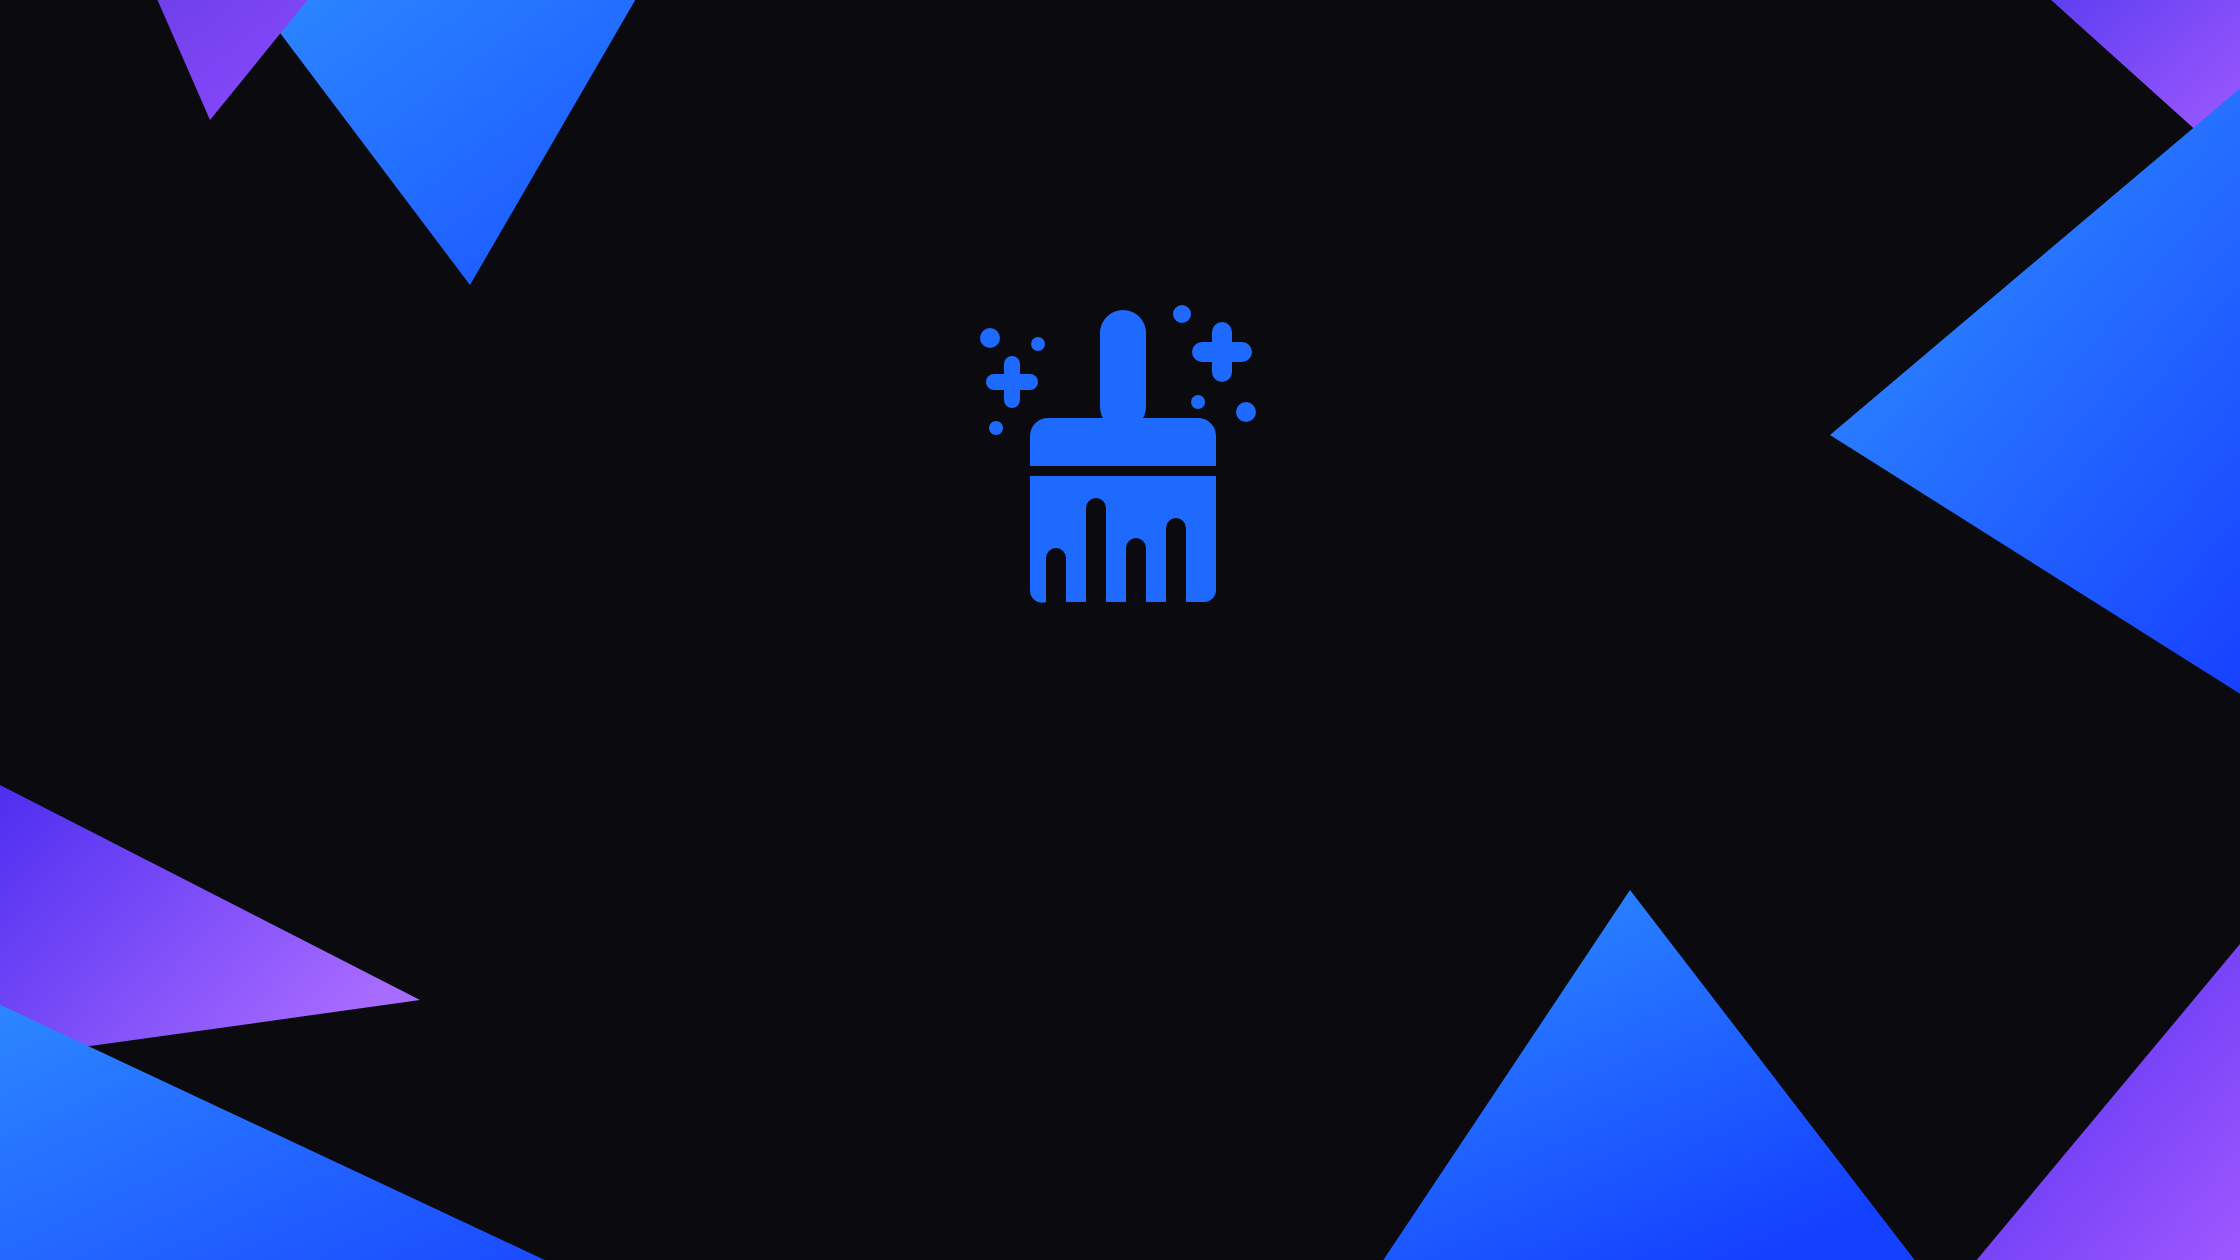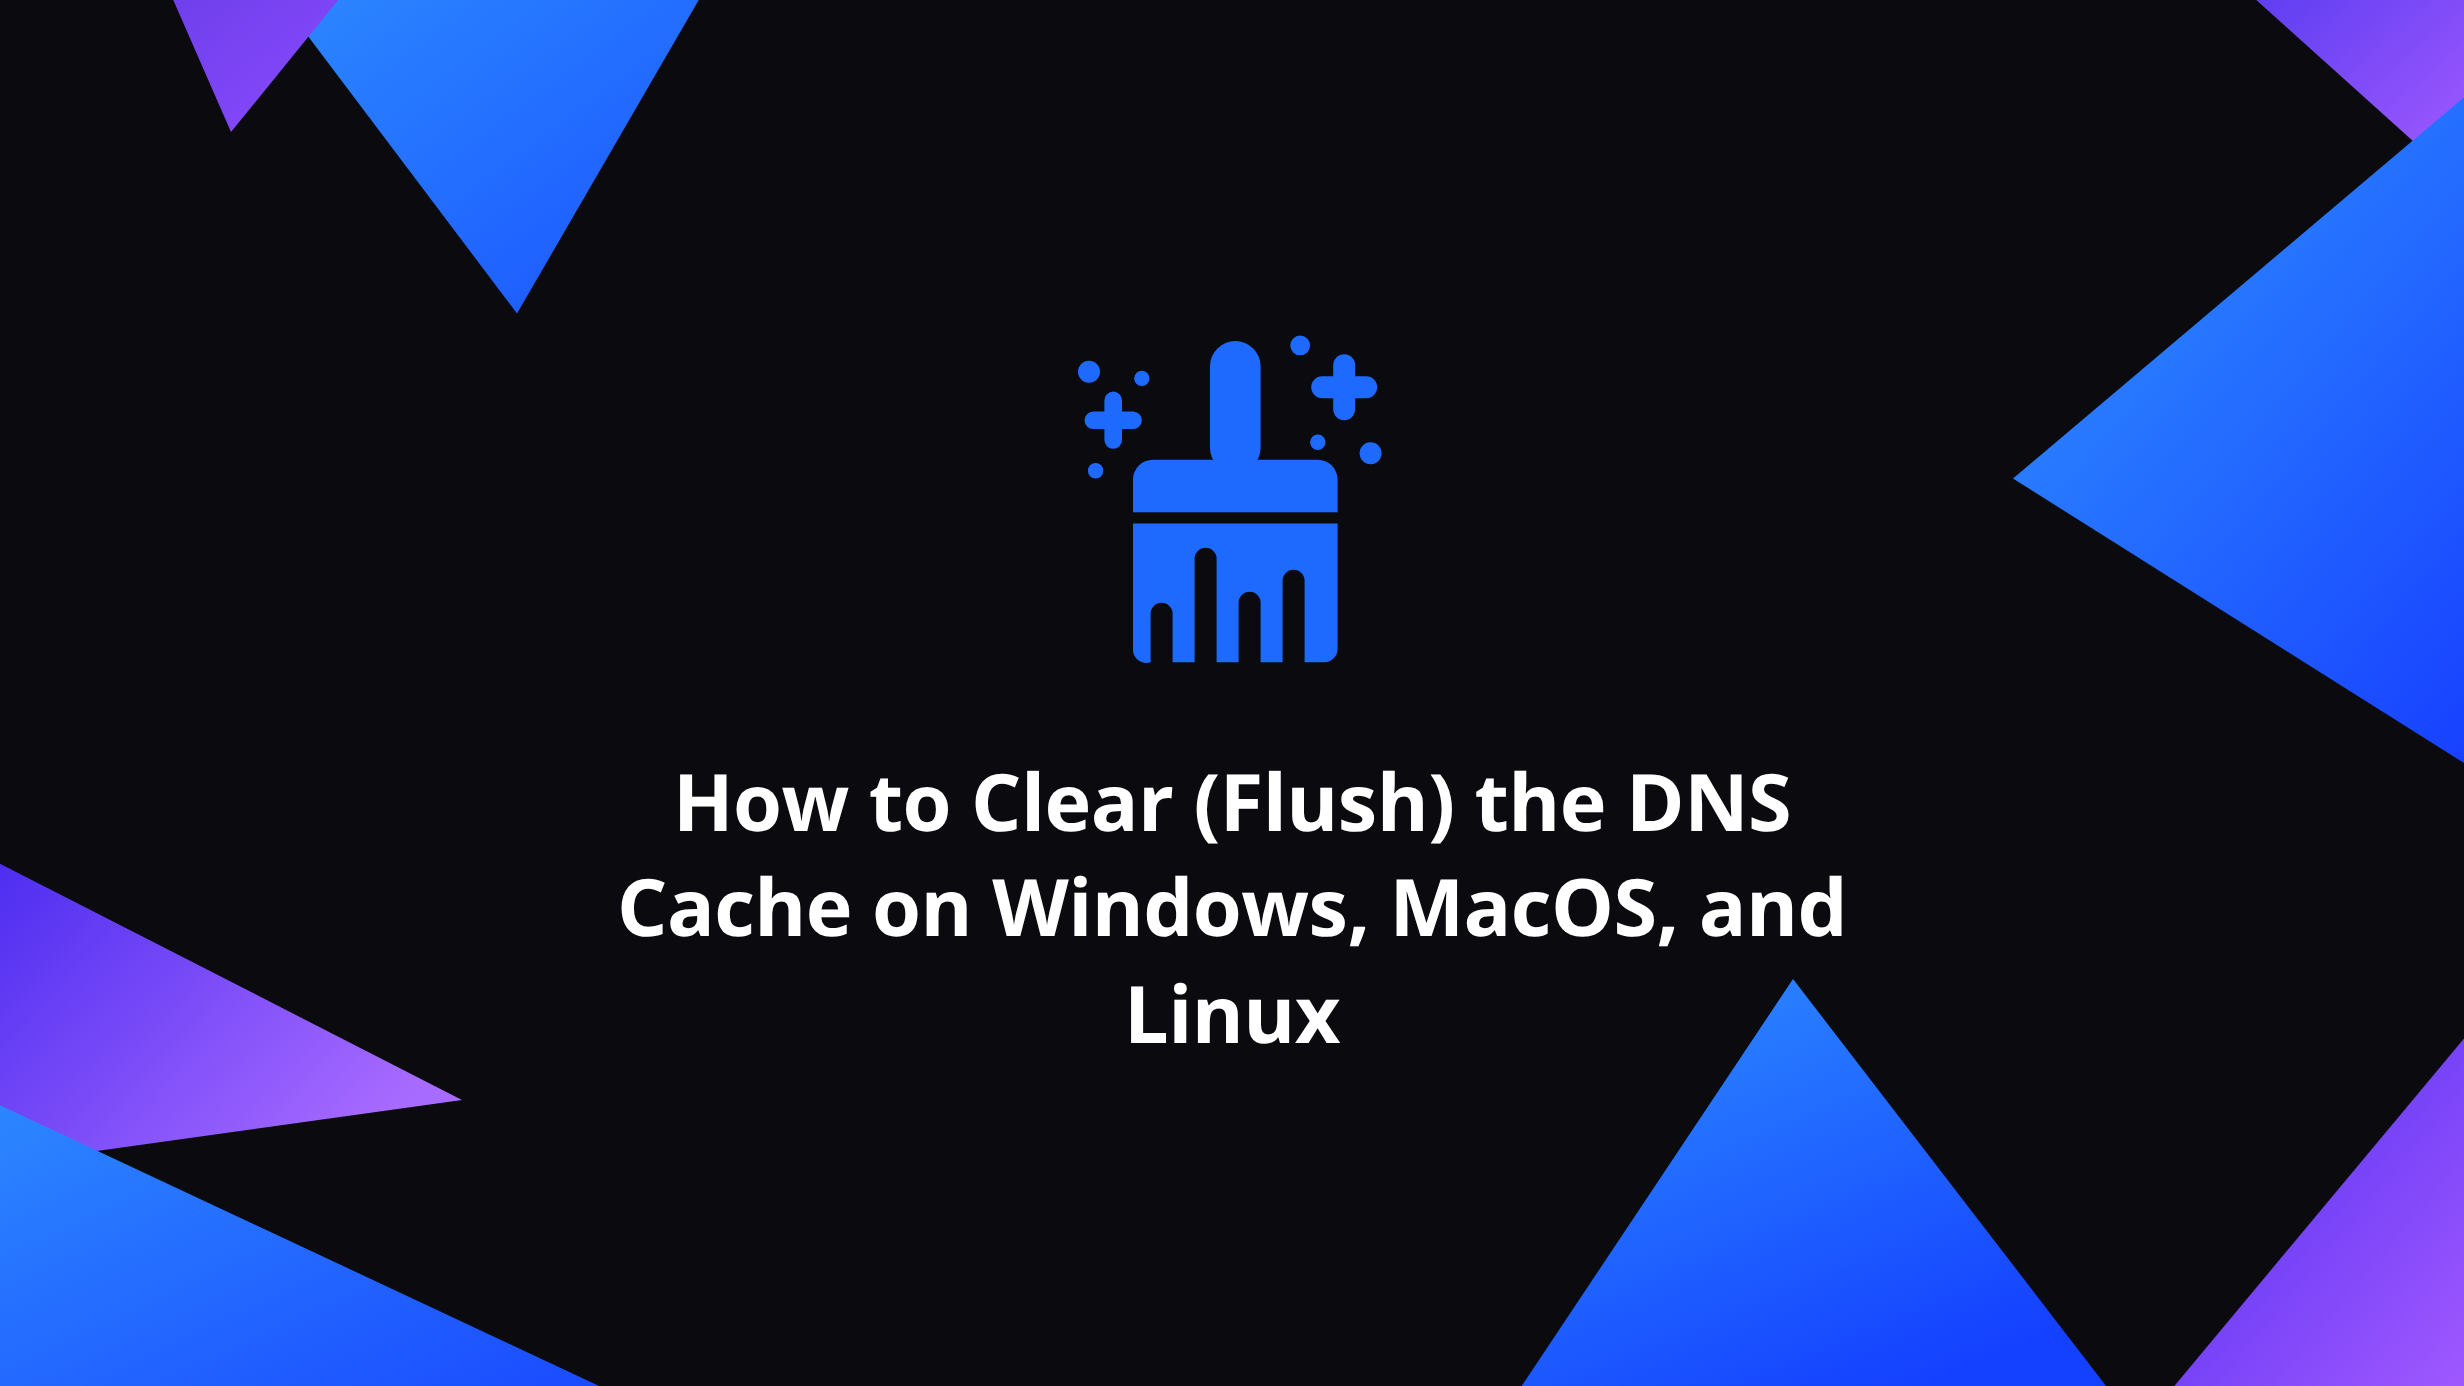--- a/index.html
+++ b/index.html
@@ -175,15 +175,14 @@
 
           <circle cx="40" cy="38" r="10"></circle>
           <circle cx="88" cy="44" r="7"></circle>
           <circle cx="46" cy="128" r="7"></circle>
           <circle cx="232" cy="14" r="9"></circle>
           <circle cx="296" cy="112" r="10"></circle>
           <circle cx="248" cy="102" r="7"></circle>
         </g>
       </svg>
     </div>
-    <h1 class="title">How to Clear (Flush) the DNS Cache on Windows, MacOS, and Linux</h1>
   </div>
 </div>
 
 </body></html>

